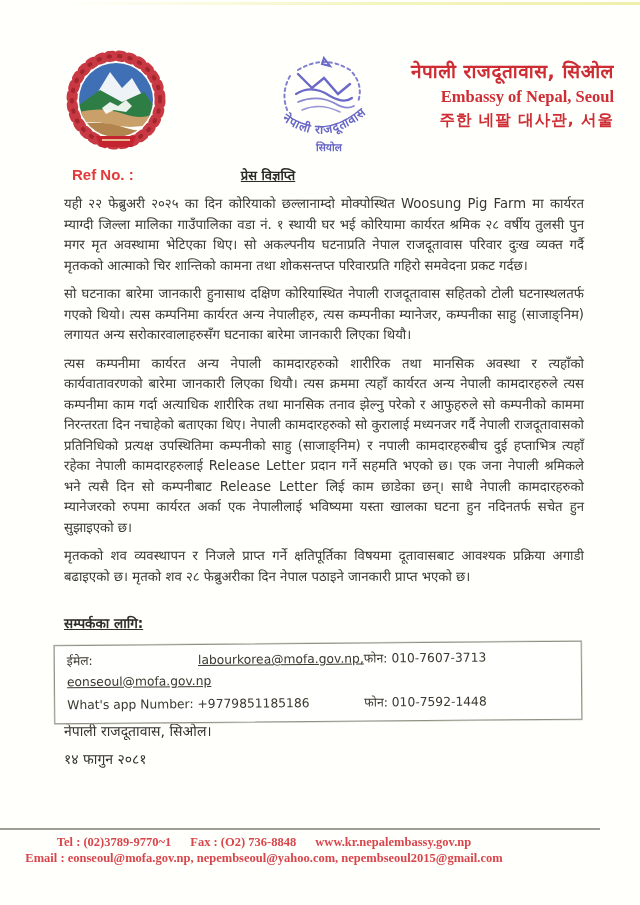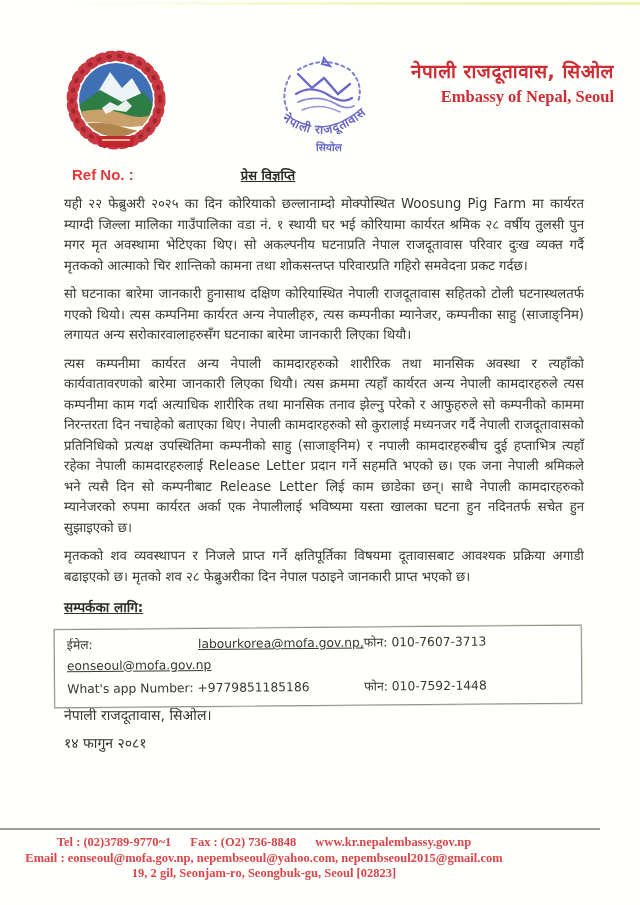--- a/index.html
+++ b/index.html
@@ -36,21 +36,21 @@
     font-size:13px; font-weight:bold; text-decoration:underline; color:#2c2b26;
   }
 
   
   .body-text {
     position:absolute; top:194px; left:64px; right:56px;
     font-size:13.2px; line-height:20.5px; text-align:justify; color:#3a3831;
   }
   .body-text p { margin-bottom:8px; }
   .contact-heading {
-    display:inline-block; margin-top:2px; font-size:13.5px; font-weight:bold;
+    display:inline-block; margin-top:18px; font-size:13.5px; font-weight:bold;
     text-decoration:underline; color:#2f2d27;
   }
   .contact-box {
     width:528px; margin:8px 0 0 -10px; border:1px solid #8f8f84;
     padding:5px 12px 7px 12px; transform:rotate(-0.5deg);
     background:#fffffd; box-shadow:0 0 0 .5px #c9c9bd;
   }
   .cb-grid { display:grid; grid-template-columns:1fr 205px; row-gap:3px; font-size:12.3px; color:#3a382f; }
   .cb-emails { text-decoration:underline; }
   .sig-line { margin-top:0; font-size:14px; color:#34322b; }
@@ -104,20 +104,21 @@
       </defs>
     <text font-size="12" fill="#5a58c0" font-weight="bold" letter-spacing="1">
       <textPath href="#sealArc">नेपाली राजदूतावास</textPath>
     </text>
     <text x="48" y="101" font-size="10.5" fill="#5a58c0" font-weight="bold">सियोल</text>
   </svg>
 
   <div class="head-text">
     <div class="head-np">नेपाली राजदूतावास, सिओल</div>
     <div class="head-en">Embassy of Nepal, Seoul</div>
+    <div class="head-kr">주한 네팔 대사관, 서울</div>
   </div>
 
   <div class="ref-row">
     <span class="ref-label">Ref No. :</span>
     <div class="doc-title">प्रेस विज्ञप्ति</div>
   </div>
 
   <div class="body-text">
     <p>यही २२ फेब्रुअरी २०२५ का दिन कोरियाको छल्लानाम्दो मोक्पोस्थित Woosung Pig Farm मा कार्यरत म्याग्दी जिल्ला मालिका गाउँपालिका वडा नं. १ स्थायी घर भई कोरियामा कार्यरत श्रमिक २८ वर्षीय तुलसी पुन मगर मृत अवस्थामा भेटिएका थिए। सो अकल्पनीय घटनाप्रति नेपाल राजदूतावास परिवार दुःख व्यक्त गर्दै मृतकको आत्माको चिर शान्तिको कामना तथा शोकसन्तप्त परिवारप्रति गहिरो समवेदना प्रकट गर्दछ।</p>
     <p>सो घटनाका बारेमा जानकारी हुनासाथ दक्षिण कोरियास्थित नेपाली राजदूतावास सहितको टोली घटनास्थलतर्फ गएको थियो। त्यस कम्पनिमा कार्यरत अन्य नेपालीहरु, त्यस कम्पनीका म्यानेजर, कम्पनीका साहु (साजाङ्निम) लगायत अन्य सरोकारवालाहरुसँग घटनाका बारेमा जानकारी लिएका थियौ।</p>
@@ -152,15 +153,14 @@
   </div>
 
   <div class="footer">
     <div class="footer-rule"></div>
     <div class="footer-line">
       <span>Tel : (02)3789-9770~1</span><span class="gap"></span>
       <span>Fax : (O2) 736-8848</span><span class="gap"></span>
       <span>www.kr.nepalembassy.gov.np</span>
     </div>
     <div class="footer-line">Email : eonseoul@mofa.gov.np, nepembseoul@yahoo.com, nepembseoul2015@gmail.com</div>
-    <div class="footer-line">19, 2 gil, Seonjam-ro, Seongbuk-gu, Seoul [02823]</div>
   </div>
 </div>
 
 </body></html>

